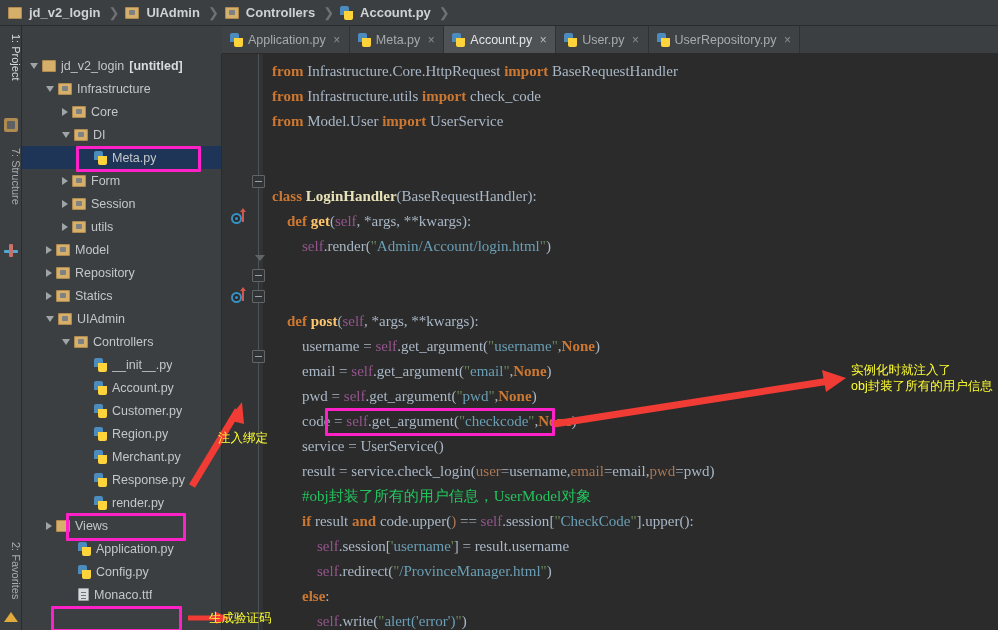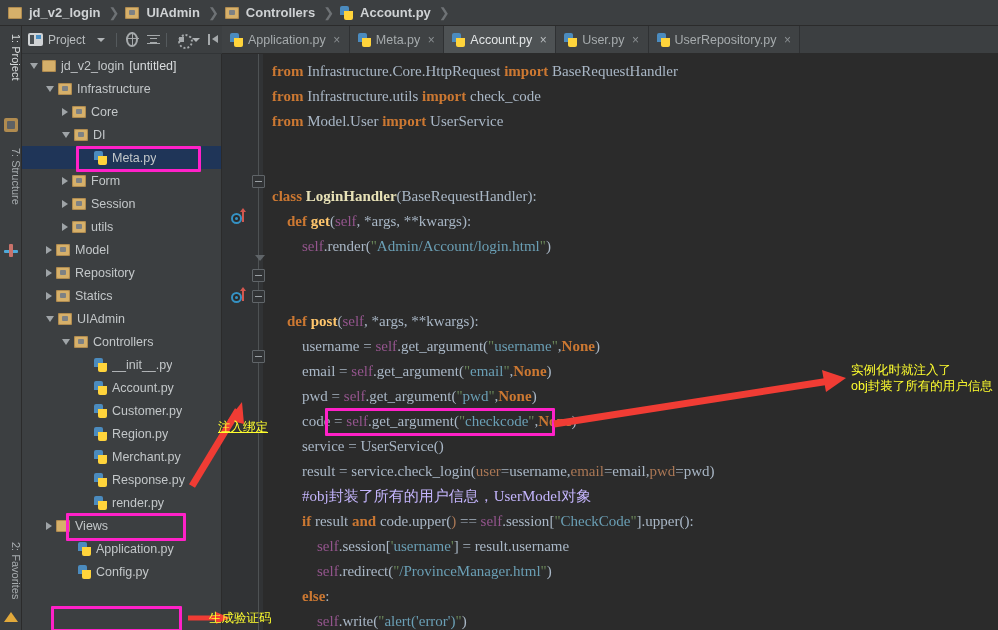--- a/index.html
+++ b/index.html
@@ -199,21 +199,21 @@
     white-space: pre;
     padding-top: 5px;
   }
   .ln { height: 25px; line-height: 25px; padding-left: 8px; }
   .kw   { color: #cc7832; font-weight: bold; text-align: center; }
   .cls  { color: #e8e2b7; font-weight: bold; }
   .str  { color: #6a8759; }
   .strc { color: #6a9fb5; }
   .selfc{ color: #94558d; }
   .kwarg{ color: #aa7755; }
-  .cmt  { color: #c4b5fd; margin-top: 24px; }
+  .cmt  { color: #22c55e; margin-top: 24px; }
   .plain{ color: #a9b7c6; }
   .deffn { color: #ffc66d; font-weight: bold; }
 
   
   .fold {
     position: absolute; left: 30px; width: 13px; height: 13px;
     border: 1px solid #606569; background: #313335; border-radius: 1px;
   }
   .fold::after {
     content:""; position:absolute; left:2px; top:5px; width:7px; height:1px; background:#9aa0a4;
@@ -299,34 +299,20 @@
       <span>7: Structure</span>
     </div>
     <div class="vstrip-icon ic-struct" style="top:218px"></div>
 
     <div class="vtab" id="vtab-favorites">
       <span>2: Favorites</span>
     </div>
     <div class="vstrip-icon ic-star" style="top:586px"></div>
   </div>
 
-  <div id="proj-toolbar">
-    <div id="proj-label-wrap">
-      <span class="proj-icon"></span>
-      <span id="proj-label">Project</span>
-    </div>
-    <span class="caret-dn"></span>
-    <span class="tb-sep"></span>
-    <span class="tb-ic ic-target"></span>
-    <span class="tb-ic ic-collapse"></span>
-    <span class="tb-sep"></span>
-    <span class="tb-ic ic-gear"></span>
-    <span class="caret-dn" style="margin:0 3px 0 1px"></span>
-    <span class="tb-ic ic-hidebar"></span>
-  </div>
 
   <div id="tabbar">
     <div class="etab">
       <span class="ico-py"></span>
       <span class="tablabel">Application.py</span>
       <span class="tab-x">×</span>
     </div>
     <div class="etab">
       <span class="ico-py"></span>
       <span class="tablabel">Meta.py</span>
@@ -348,21 +334,21 @@
       <span class="tab-x">×</span>
     </div>
   </div>
 
   <div id="tree">
       <div class="trow">
         <span class="tw" style="width: 6px;"></span>
         <span class="arrow down"></span>
         <span class="ico-folder"></span>
         <span class="tname">jd_v2_login</span>
-        <span class="tname" style="margin-left: 5px; font-weight: normal; color: rgb(217, 220, 222);">[untitled]</span>
+        <span class="tname" style="margin-left: 5px; font-weight: bold; color: rgb(217, 220, 222);">[untitled]</span>
       </div>
       <div class="trow">
         <span class="tw" style="width: 22px;"></span>
         <span class="arrow down"></span>
         <span class="ico-folder pkg"></span>
         <span class="tname">Infrastructure</span>
       </div>
       <div class="trow">
         <span class="tw" style="width: 38px;"></span>
         <span class="arrow right"></span>
@@ -481,20 +467,26 @@
         <span class="tw" style="width: 38px;"></span>
         <span class="arrow none"></span>
         <span class="ico-py"></span>
         <span class="tname">Application.py</span>
       </div>
       <div class="trow">
         <span class="tw" style="width: 38px;"></span>
         <span class="arrow none"></span>
         <span class="ico-py"></span>
         <span class="tname">Config.py</span>
+      </div>
+      <div class="trow">
+        <span class="tw" style="width: 38px;"></span>
+        <span class="arrow none"></span>
+        <span class="ico-file"></span>
+        <span class="tname">Monaco.ttf</span>
       </div>
     </div>
 
   <div id="editor">
     <div id="gutter"></div>
     <div id="foldline"></div>
 
     <div class="fold open" style="top:121px"></div>
     <div class="foldarrow-dn" style="top:201px"></div>
     <div class="fold open" style="top:215px"></div>
@@ -522,18 +514,18 @@
   <svg class="arrow-svg" style="left:550px;top:370px;width:300px;height:60px" viewBox="0 0 300 60">
     <path d="M 4 54 L 286 10" stroke="#f03c34" stroke-width="7" fill="none"></path>
     <path d="M 296 8 L 272 0 L 276 22 Z" fill="#f03c34"></path>
   </svg>
 
   <svg class="arrow-svg" style="left:186px;top:608px;width:50px;height:20px" viewBox="0 0 50 20">
     <path d="M 2 10 L 34 10" stroke="#f03c34" stroke-width="5" fill="none"></path>
     <path d="M 44 10 L 30 4 L 30 16 Z" fill="#f03c34"></path>
   </svg>
 
-  <div class="anno" style="left:218px; top:419px;text-decoration:underline;">注入绑定</div>
+  <div class="anno" style="left:218px; top:430px;">注入绑定</div>
   <div class="anno" style="left:851px; top:362px;">实例化时就注入了
 obj封装了所有的用户信息</div>
   <div class="anno" style="left:209px; top:610px;">生成验证码</div>
 
 </div>
 
 </body></html>

